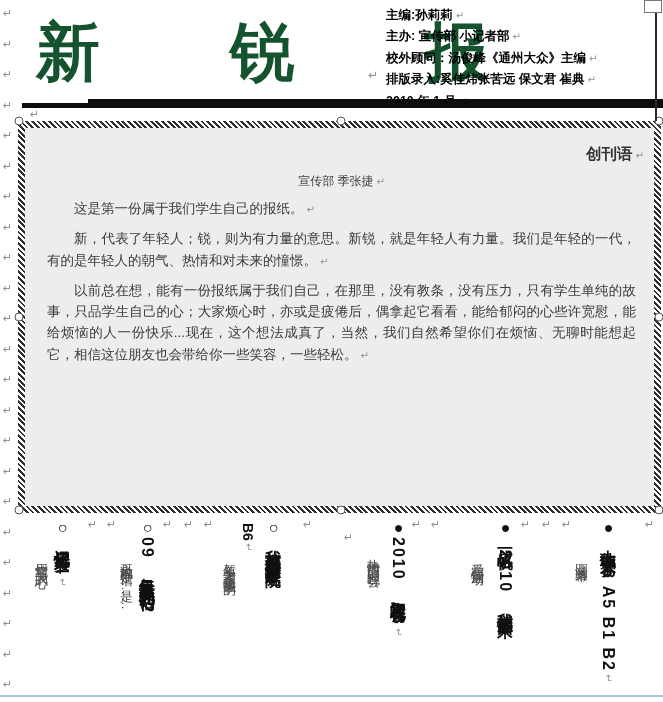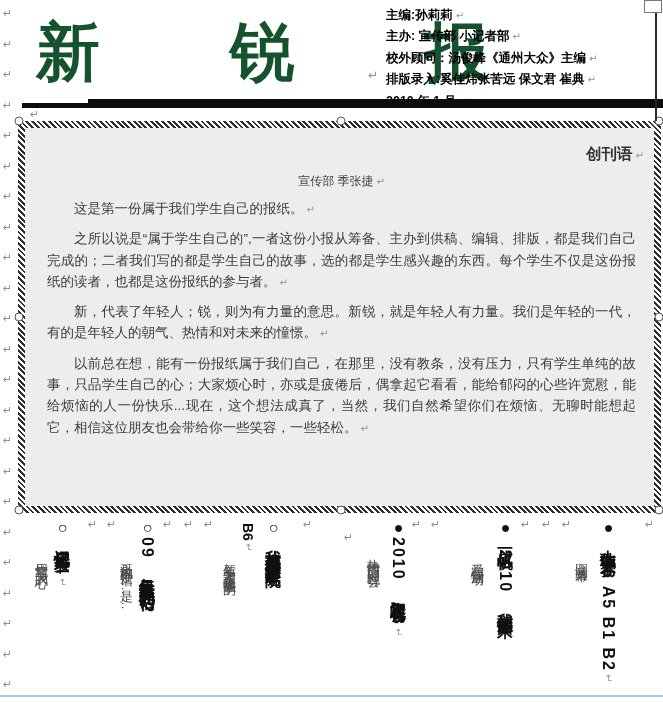--- a/index.html
+++ b/index.html
@@ -96,21 +96,20 @@
 
   <div class="rule-a"></div>
   <div class="rule-b"></div>
   <span class="under-rule-pmark">↵</span>
 
   <div class="fbox">
     <div class="fbox-inner">
       <div class="fw-title"><span>创刊语</span><span class="pmark">↵</span></div>
       <div class="fw-byline"><span>宣传部 季张捷</span><span class="pmark">↵</span></div>
       <p class="para"><span>这是第一份属于我们学生自己的报纸。</span><span class="pmark">↵</span></p>
-      <p class="para"><span>之所以说是“属于学生自己的”,一者这份小报从筹备、主办到供稿、编辑、排版，都是我们自己完成的；二者我们写的都是学生自己的故事，选的都是学生感兴趣的东西。每个学生不仅是这份报纸的读者，也都是这份报纸的参与者。</span><span class="pmark">↵</span></p>
       <p class="para"><span>新，代表了年轻人；锐，则为有力量的意思。新锐，就是年轻人有力量。我们是年轻的一代，有的是年轻人的朝气、热情和对未来的憧憬。</span><span class="pmark">↵</span></p>
       <p class="para"><span>以前总在想，能有一份报纸属于我们自己，在那里，没有教条，没有压力，只有学生单纯的故事，只品学生自己的心；大家烦心时，亦或是疲倦后，偶拿起它看看，能给郁闷的心些许宽慰，能给烦恼的人一份快乐...现在，这个想法成真了，当然，我们自然希望你们在烦恼、无聊时能想起它，相信这位朋友也会带给你一些笑容，一些轻松。</span><span class="pmark">↵</span></p>
       <p class="para noindent"></p>
     </div>
   </div>
 
   <div class="handle" style="left:19px;top:121px;"></div>
   <div class="handle" style="left:341px;top:121px;"></div>
   <div class="handle" style="left:659px;top:121px;"></div>
   <div class="handle" style="left:19px;top:317px;"></div>

